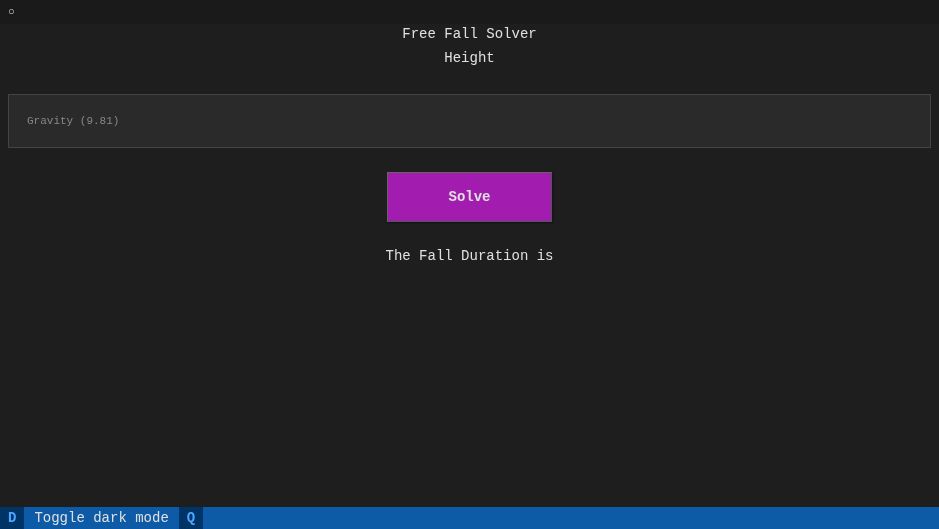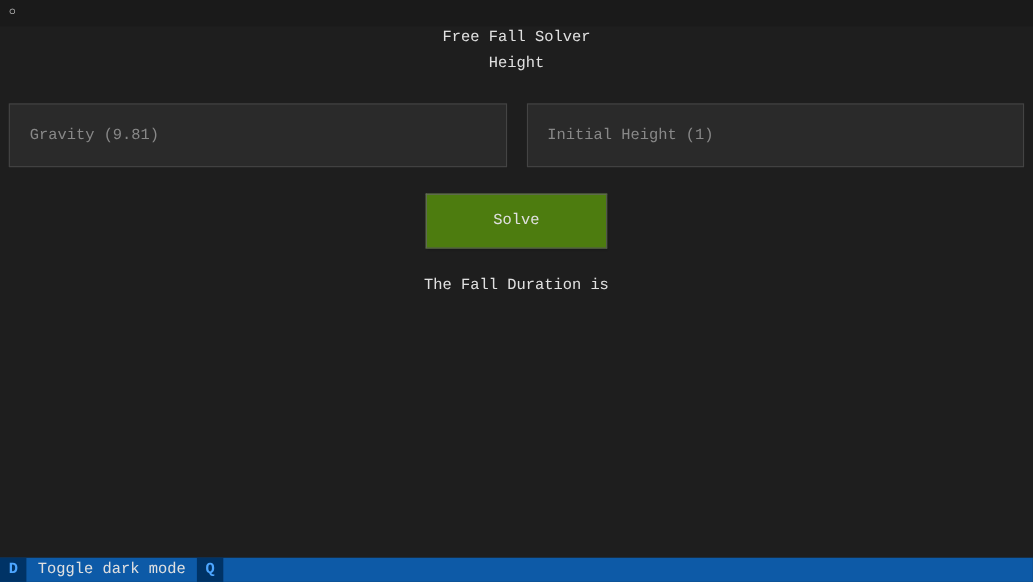--- a/index.html
+++ b/index.html
@@ -51,42 +51,42 @@
       gap: 18px;
       margin-bottom: 24px;
       padding: 0 0px;
     }
     .text-input {
       flex: 1;
       background: #2a2a2a;
       border: 1px solid #444;
       padding: 20px 18px;
       font-family: inherit;
-      font-size: 14px;
+      font-size: 11px;
       color: #e0e0e0;
       outline: none;
     }
     .text-input::placeholder {
       color: #888;
     }
     .button-row {
       display: flex;
       justify-content: center;
       margin-bottom: 26px;
     }
     .solve-button {
-      background: #4d7c0f;
+      background: #a21caf;
       border: 1px solid #555;
       border-top-color: #666;
       border-left-color: #666;
       color: #e0e0e0;
       padding: 16px 60px;
       font-family: inherit;
       font-size: 14px;
-      font-weight: normal;
+      font-weight: bold;
       cursor: pointer;
       box-shadow: 1px 1px 2px rgba(0,0,0,0.4);
     }
     .results-heading {
       text-align: center;
       color: #e0e0e0;
       font-size: 14px;
       margin-bottom: 30px;
     }
     .results-text {
@@ -126,21 +126,20 @@
 <div class="title-bar">
   <span class="title-bar-icon">○</span>
   <span class="title-bar-text">Free Fall Solver</span>
 </div>
 
 <div class="content">
   <div class="section-heading">Height</div>
 
   <div class="inputs-row">
     <input type="text" class="text-input" placeholder="Gravity (9.81)" style="">
-    <input type="text" class="text-input" placeholder="Initial Height (1)" style="">
   </div>
 
   <div class="button-row">
     <button class="solve-button">Solve</button>
   </div>
 
   <div class="results-text">The Fall Duration is </div>
 </div>
 
 <div class="footer">

